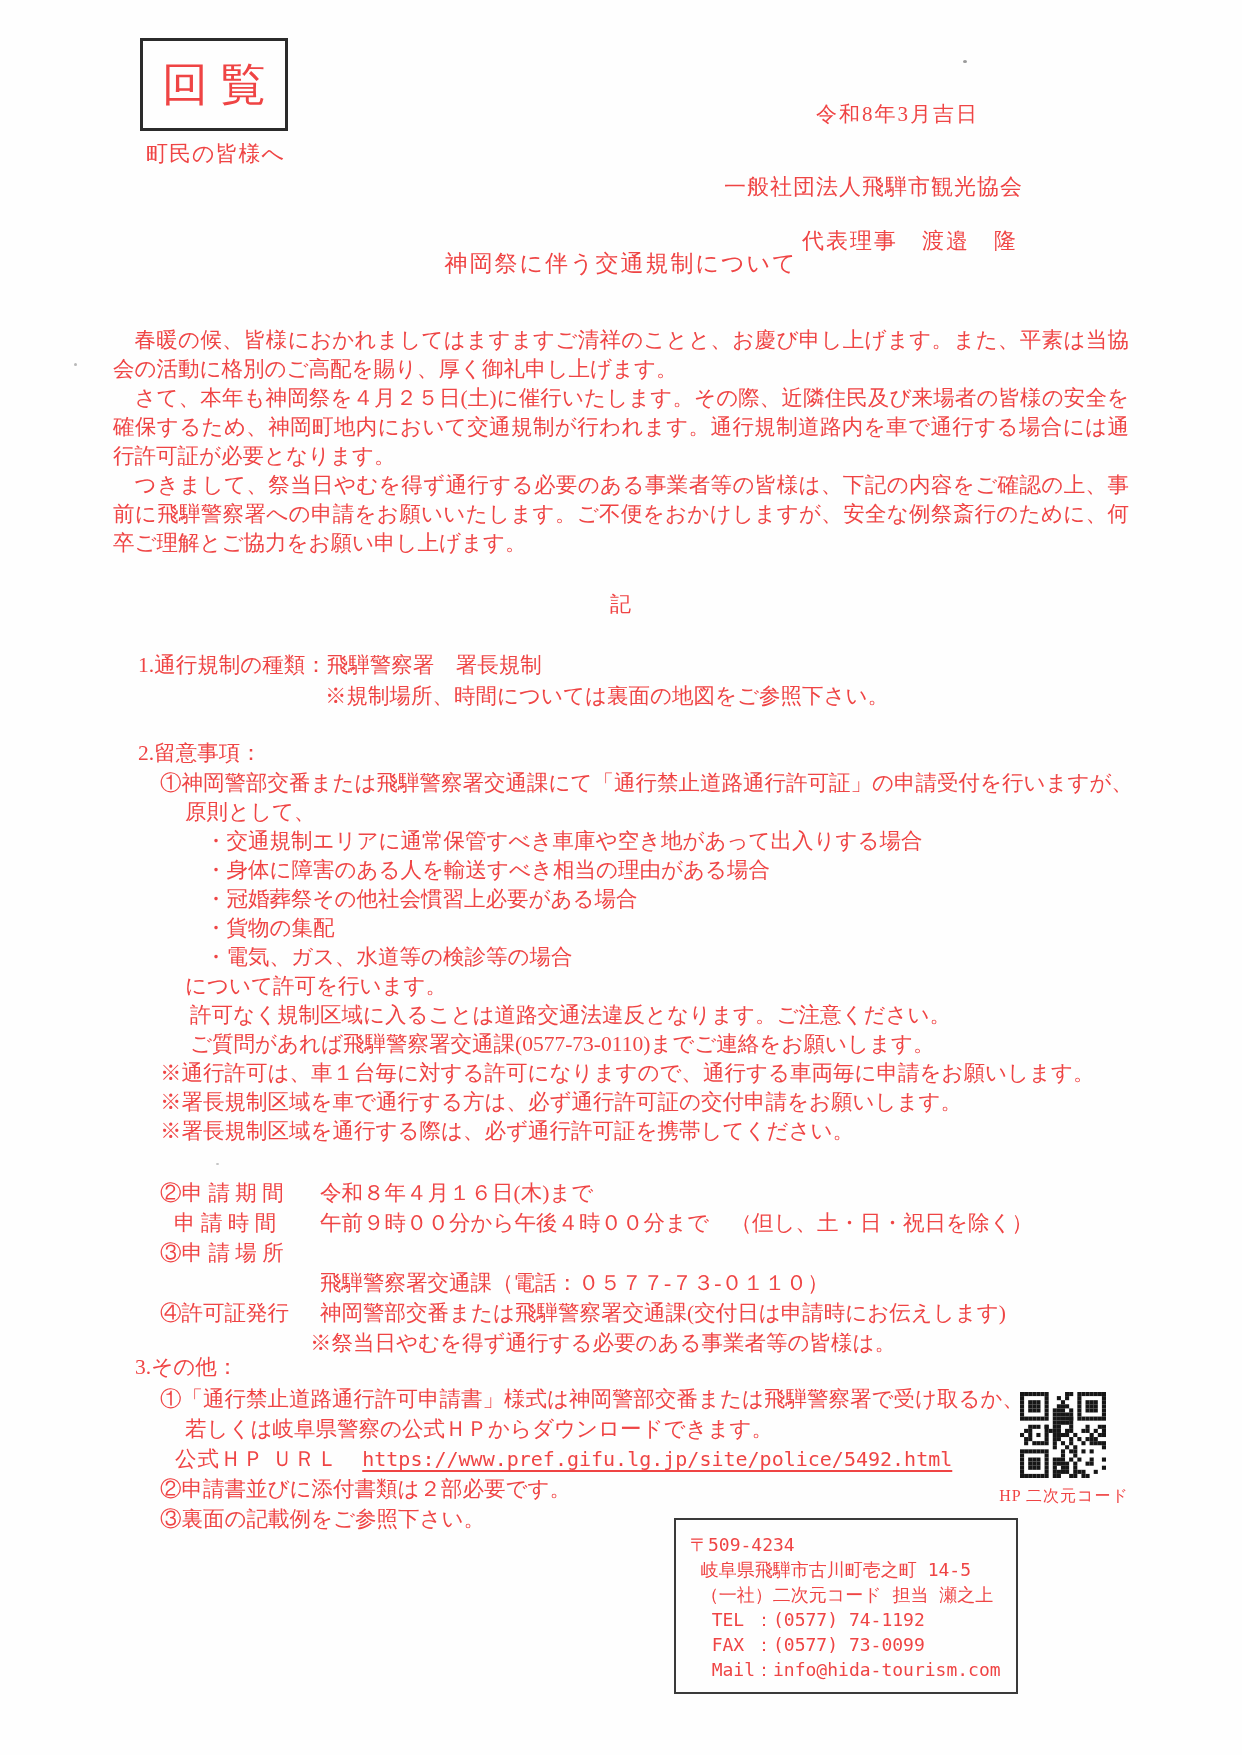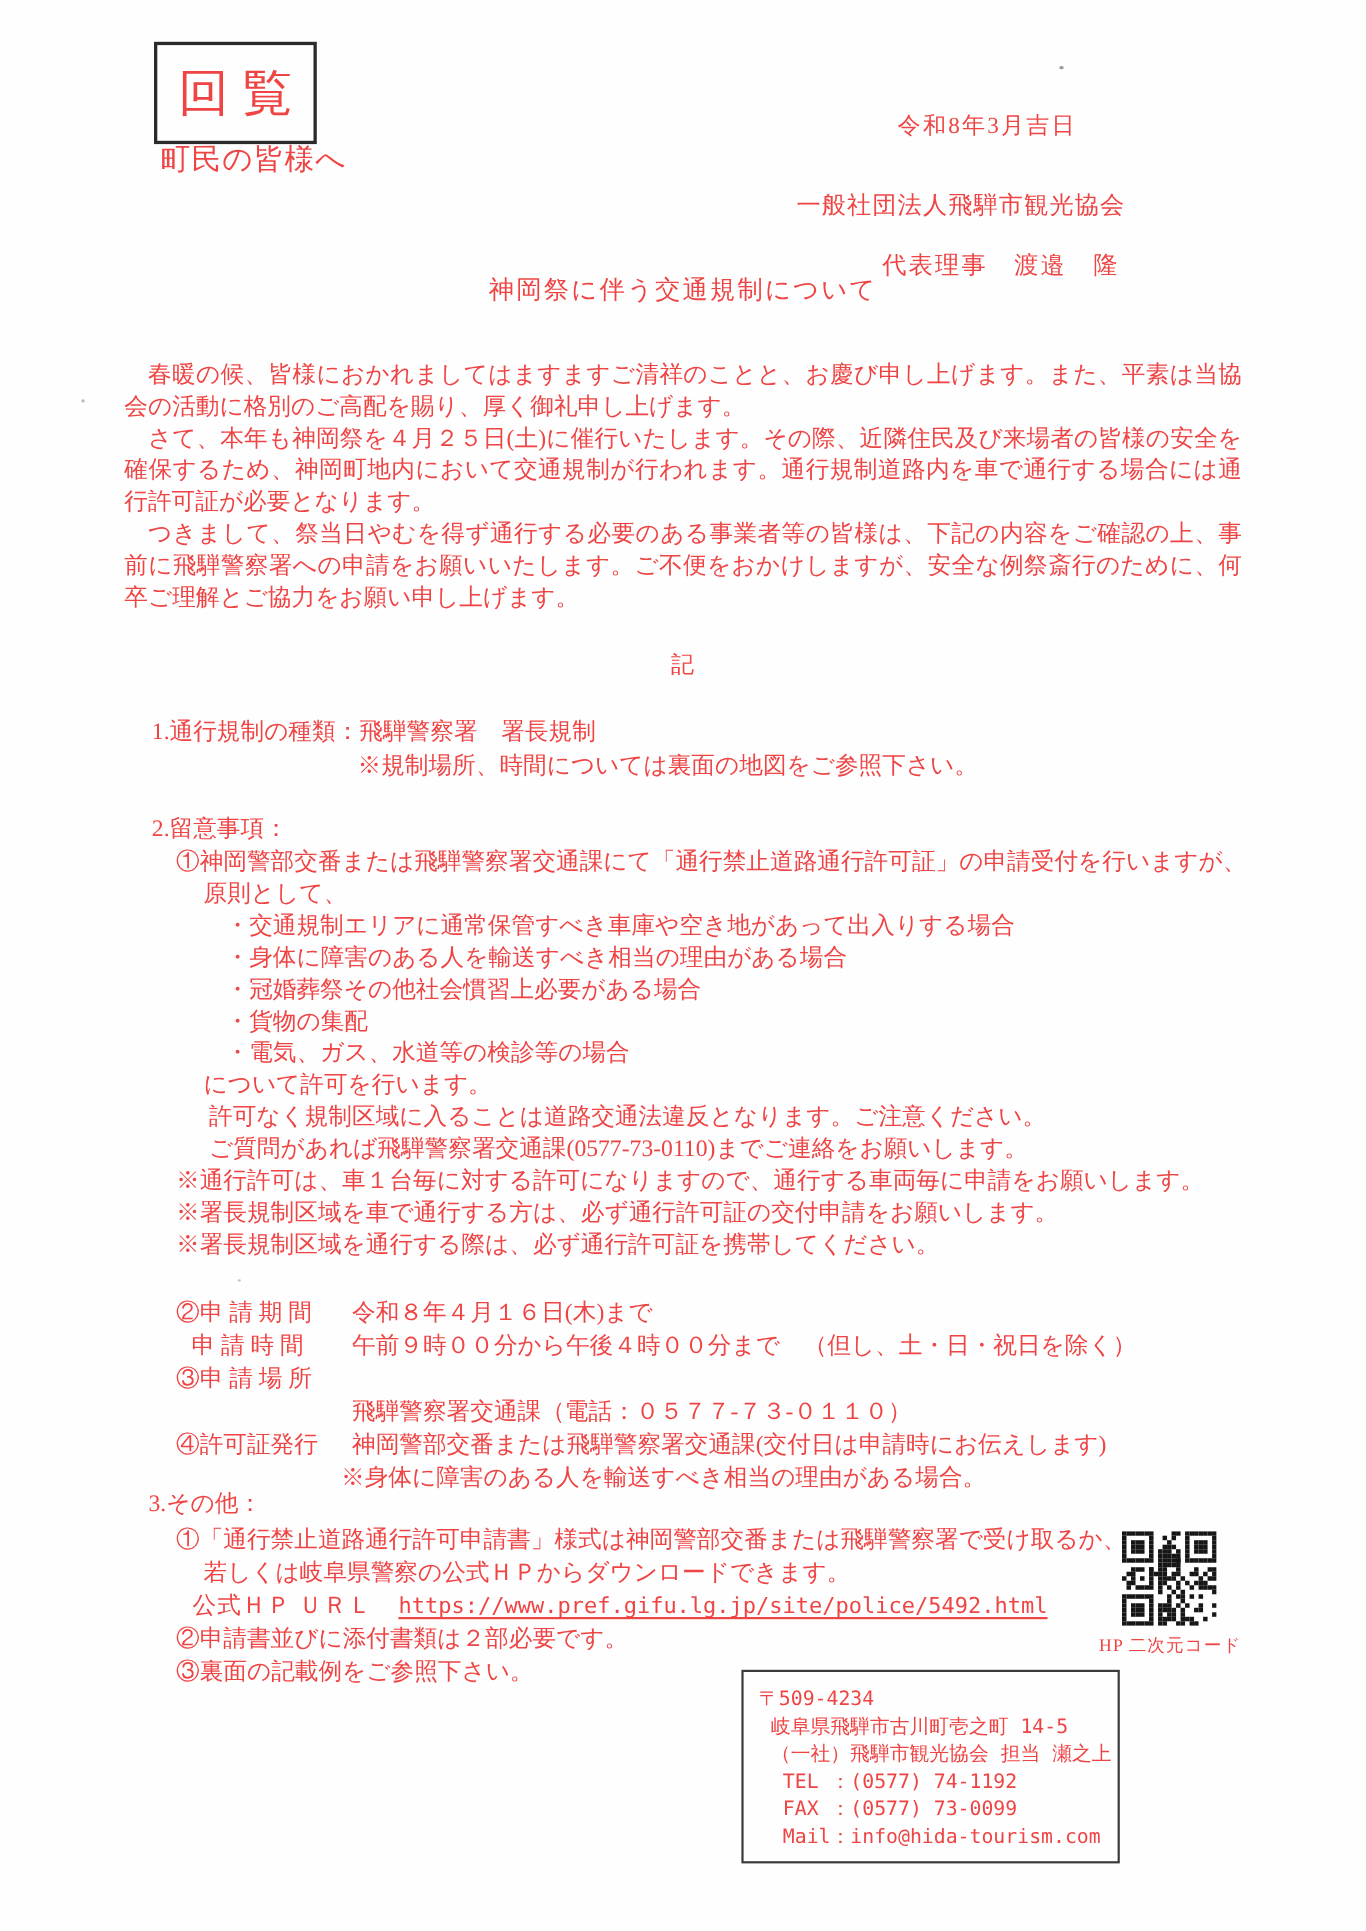--- a/index.html
+++ b/index.html
@@ -13,21 +13,21 @@
     overflow:hidden;
   }
   
   .stamp-box {
     position:absolute; left:140px; top:38px;
     width:148px; height:93px;
     border:3px solid #2b2b2b;
     display:flex; align-items:center; justify-content:center;
     font-size:46px; letter-spacing:12px; padding-left:12px;
   }
-  .salutation { position:absolute; left:146px; top:127px; font-size:27px; letter-spacing:1px; }
+  .salutation { position:absolute; left:146px; top:139px; font-size:22px; letter-spacing:1px; }
   .issue-date { position:absolute; left:816px; top:100px; font-size:21px; letter-spacing:2px; }
   .org-name  { position:absolute; left:724px; top:172px; font-size:22px; letter-spacing:1px; }
   .rep-name  { position:absolute; left:802px; top:205px; font-size:22px; letter-spacing:2px;margin-top:21px; }
   .doc-title { position:absolute; left:113px; top:248px; width:1016px; text-align:center; font-size:23px; letter-spacing:2px; }
 
   
   .body-paragraphs {
     position:absolute; left:113px; top:326px; width:1016px;
     font-size:21.5px; line-height:29px; text-align:justify;
   }
@@ -151,21 +151,21 @@
       <span class="label">③申 請 場 所</span>
     </div>
     <div class="row">
       <span class="label"></span>
       <span class="value">飛騨警察署交通課（電話：０５７７-７３-０１１０）</span>
     </div>
     <div class="row">
       <span class="label">④許可証発行</span>
       <span class="value">神岡警部交番または飛騨警察署交通課(交付日は申請時にお伝えします)</span>
     </div>
-    <div class="note">※身体に障害のある人を輸送すべき相当の理由がある場合。</div>
+    <div class="note">※祭当日やむを得ず通行する必要のある事業者等の皆様は。</div>
   </div>
 
   <div class="sec3-heading">3.その他：</div>
   <div class="sec3">
     <div class="in1">①「通行禁止道路通行許可申請書」様式は神岡警部交番または飛騨警察署で受け取るか、</div>
     <div class="in2">若しくは岐阜県警察の公式ＨＰからダウンロードできます。</div>
     <div class="url-line">
       <span class="url-label">公式ＨＰ ＵＲＬ</span>
       <span class="url">https://www.pref.gifu.lg.jp/site/police/5492.html</span>
     </div>
@@ -404,21 +404,21 @@
         <rect x="52" y="80" width="4" height="4"></rect>
         <rect x="60" y="80" width="4" height="4"></rect>
         <rect x="64" y="80" width="4" height="4"></rect>
       </svg>
   </div>
   <div class="qr-caption">HP 二次元コード</div>
 
   <div class="contact-box">
     <div>〒509-4234</div>
     <div> 岐阜県飛騨市古川町壱之町 14-5</div>
-    <div> （一社）飛騨市観光協会 担当 瀬之上</div>
+    <div> （一社）二次元コード 担当 瀬之上</div>
     <div>  TEL ：(0577) 74-1192</div>
     <div>  FAX ：(0577) 73-0099</div>
     <div>  Mail：info@hida-tourism.com</div>
   </div>
 
   <div class="speck s1"></div>
   <div class="speck s2"></div>
   <div class="speck s3"></div>
 
 </div>

